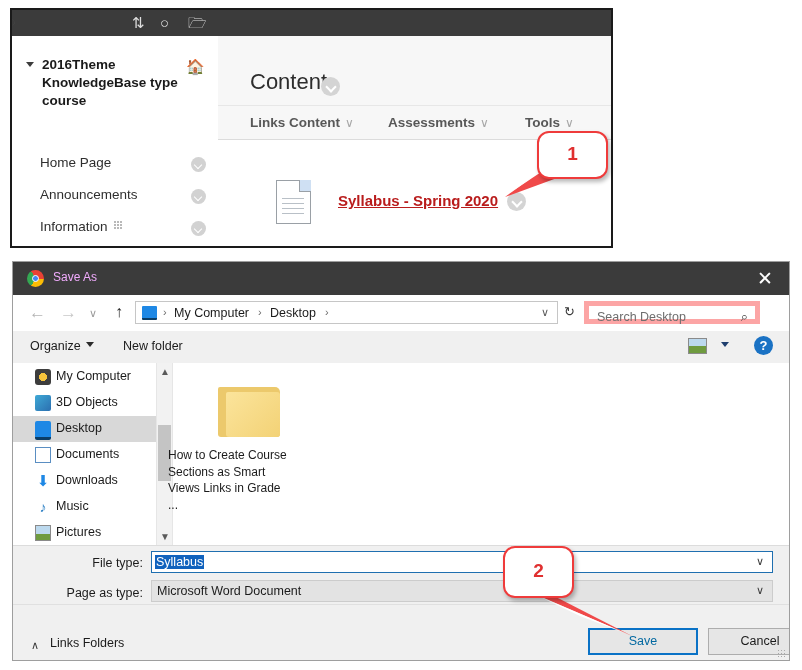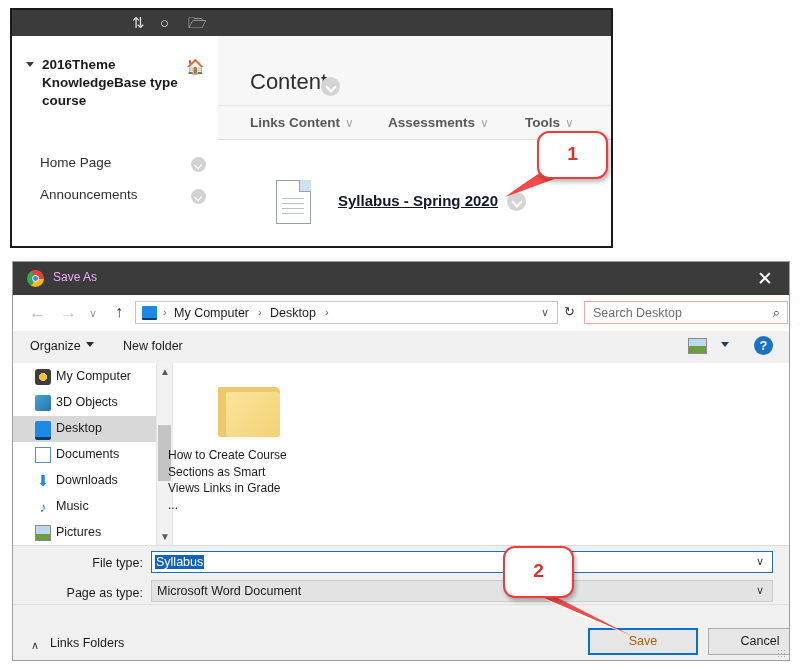--- a/index.html
+++ b/index.html
@@ -51,21 +51,21 @@
                 border-bottom:1px solid #dcdcdc;}
   .bb-menu{position:absolute;top:9px;font-size:13.5px;font-weight:bold;color:#585858;}
   .bb-menu .dn{font-weight:normal;color:#a7a7a7;font-size:12px;margin-left:5px;}
   #bb-content-area{position:absolute;left:0;top:104px;right:0;bottom:0;background:#ffffff;}
   #bb-doc-icon{position:absolute;left:58px;top:40px;width:33px;height:42px;background:#ffffff;
                border:1.4px solid #9aa0a6;}
   #bb-doc-fold{position:absolute;right:-1px;top:-1px;width:11px;height:11px;background:#cfe0f3;
                border-left:1.4px solid #9aa0a6;border-bottom:1.4px solid #9aa0a6;}
   .bb-doc-line{position:absolute;left:5px;height:1.4px;background:#b9c0c7;width:22px;}
   #bb-syllabus-link{position:absolute;left:120px;top:52px;font-size:15px;font-weight:bold;
-                    color:#0f172a;text-decoration:underline;}
+                    color:#b91c1c;text-decoration:underline;}
   #bb-syllabus-chev{position:absolute;left:289px;top:52px;width:19px;height:19px;border-radius:50%;
                     background:#d4d4d4;}
   #bb-syllabus-chev:after{content:"";position:absolute;left:5.5px;top:6px;width:6px;height:6px;
                  border-right:2px solid #ffffff;border-bottom:2px solid #ffffff;transform:rotate(45deg);}
 
   
   .callout{position:absolute;background:#ffffff;border:2.5px solid #ef3b3b;border-radius:12px;
            color:#e03030;font-weight:bold;text-align:center;
            box-shadow:2px 3px 4px rgba(0,0,0,0.28);z-index:40;}
   #callout-1{left:537px;top:131px;width:67px;height:44px;font-size:19px;line-height:42px;}
@@ -92,22 +92,22 @@
   #sa-recent{left:76px;font-size:11px;top:12px;color:#9b9b9b;}
   #sa-up{left:102px;color:#2b2b2b;font-size:16px;}
   #sa-addrbar{position:absolute;left:122px;top:6px;width:423px;height:23px;background:#ffffff;
               border:1px solid #c6c6c6;box-sizing:border-box;}
   #sa-addr-pcicon{position:absolute;left:6px;top:4px;width:15px;height:12px;background:#1e88e5;
                   border-radius:1px;border-bottom:2px solid #0b3d66;}
   .sa-crumb{position:absolute;top:4px;font-size:12.5px;color:#1b1b1b;}
   .sa-crumb-sep{position:absolute;top:4px;font-size:11px;color:#6b6b6b;}
   #sa-addr-chev{position:absolute;right:8px;top:4px;font-size:11px;color:#5a5a5a;}
   #sa-refresh{position:absolute;left:551px;top:9px;font-size:13px;color:#3a3a3a;}
-  #sa-search{position:absolute;left:571px;top:6px;width:204px;height:23px;background:#ffffff;
-             border:1px solid #fca5a5;box-sizing:border-box;}
+  #sa-search{position:absolute;left:571px;top:6px;width:176px;height:23px;background:#ffffff;
+             border:5px solid #fca5a5;box-sizing:border-box;}
   #sa-search-ph{position:absolute;left:8px;top:4px;font-size:12.5px;color:#6e6e6e;}
   #sa-search-icon{position:absolute;right:7px;top:3px;font-size:13px;color:#3a3a3a;}
 
   #sa-toolbar{position:absolute;left:0;top:69px;right:0;height:32px;background:#f0f0f0;
               border-bottom:1px solid #dcdcdc;}
   #sa-organize{position:absolute;left:17px;top:8px;font-size:12.5px;color:#1b1b1b;}
   #sa-organize-chev{position:absolute;left:73px;top:11px;width:0;height:0;
                     border-left:4px solid transparent;border-right:4px solid transparent;
                     border-top:5px solid #2b2b2b;}
   #sa-newfolder{position:absolute;left:110px;top:8px;font-size:12.5px;color:#1b1b1b;}
@@ -153,21 +153,21 @@
   #sa-ty-input{position:absolute;left:138px;top:34px;width:622px;height:22px;background:#e3e3e3;
                border:1px solid #cccccc;box-sizing:border-box;}
   #sa-ty-value{position:absolute;left:5px;top:3px;font-size:12.5px;color:#1b1b1b;}
   #sa-ty-chev{position:absolute;right:8px;top:3px;font-size:11px;color:#3a3a3a;}
 
   #sa-footer{position:absolute;left:0;top:342px;right:0;bottom:0;background:#f0f0f0;
              border-top:1px solid #e0e0e0;}
   #sa-hide{position:absolute;left:37px;top:31px;font-size:12.5px;color:#1b1b1b;}
   #sa-hide-caret{position:absolute;left:18px;top:34px;font-size:11px;color:#3a3a3a;}
   #sa-save{position:absolute;left:575px;top:23px;width:110px;height:27px;background:#e6e6e6;
-           border:2px solid #0a72c6;box-sizing:border-box;font-size:12.5px;color:#a16207;
+           border:2px solid #0a72c6;box-sizing:border-box;font-size:12.5px;color:#0369a1;
            text-align:center;line-height:23px;}
   #sa-cancel{position:absolute;left:695px;top:23px;width:104px;height:27px;background:#e6e6e6;
              border:1px solid #adadad;box-sizing:border-box;font-size:12.5px;color:#1b1b1b;
              text-align:center;line-height:25px;}
   #sa-grip{position:absolute;right:4px;bottom:3px;width:8px;height:8px;
            background-image:radial-gradient(#a9a9a9 0.8px,transparent 0.9px);
            background-size:3px 3px;}
 </style>
 </head>
 <body>
@@ -187,20 +187,24 @@
     <div id="bb-home-icon">🏠</div>
 
     <div class="bb-navrow" style="top:113px">
       <span class="bb-navlabel">Home Page</span>
       <span class="bb-chev"></span>
     </div>
     <div class="bb-navrow" style="top:145px">
       <span class="bb-navlabel">Announcements</span>
       <span class="bb-chev"></span>
     </div>
+    <div class="bb-navrow" style="top:177px">
+      <span class="bb-navlabel"><span>Information</span><span class="bb-infoicon"></span></span>
+      <span class="bb-chev"></span>
+    </div>
     <div class="bb-navrow" style="top:209px">
       
       
     </div>
   </div>
 
   <div id="bb-main">
     <div id="bb-main-head">
       <span id="bb-pagetitle">Content</span>
       <span id="bb-pagetitle-chev"></span>

